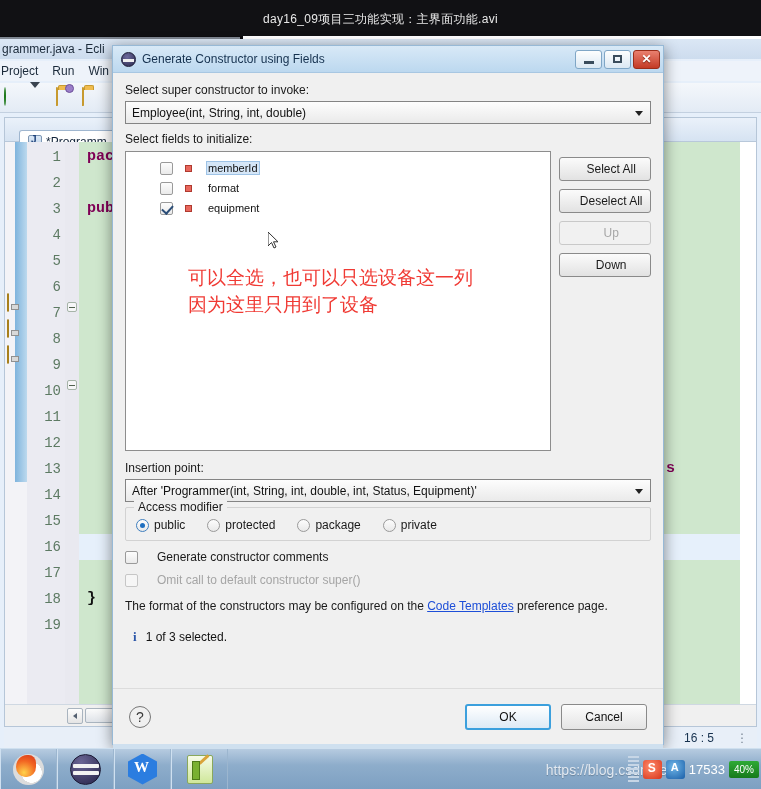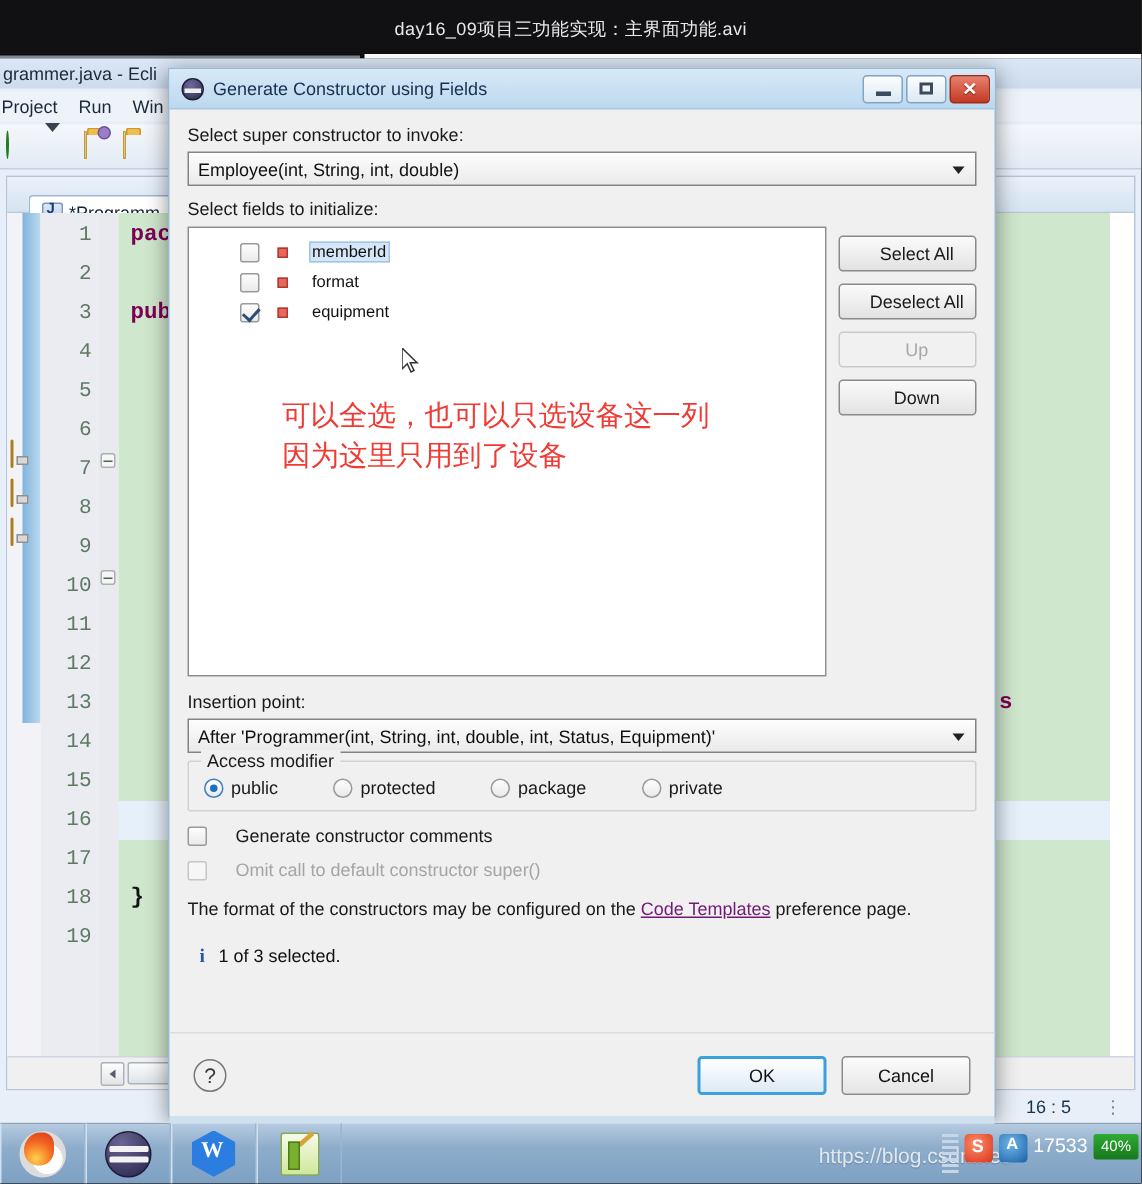--- a/index.html
+++ b/index.html
@@ -210,39 +210,39 @@
   .btn.disabled { color: #a7a7a7; background: #f1f1f1; border-color: #c9c9c9; }
 
   .group {
     border: 1px solid #d2d2d2; border-radius: 2px; margin-top: 5px;
     padding: 10px 10px 8px 10px; position: relative;
   }
   .group-legend {
     position: absolute; top: -8px; left: 8px; background: #f0f0f0;
     padding: 0 4px; font-size: 12px; color: #1a1a1a;
   }
-  .radios { display: flex; align-items: center; gap: 25px; }
+  .radios { display: flex; align-items: center; gap: 10px; }
   .radio-wrap { display: flex; align-items: center; gap: 5px; font-size: 12px; color: #1a1a1a; margin-right: 12px;}
   .radio {
     width: 13px; height: 13px; border-radius: 50%;
     border: 1px solid #9a9a9a; background: linear-gradient(#fdfdfd,#e9e9e9);
     position: relative; flex: none;
   }
   .radio.on { border-color: #3f7fbf; }
   .radio.on:after {
     content:""; position:absolute; left:3px; top:3px; width:5px; height:5px;
     border-radius:50%; background:#1f6fc0;
   }
 
   .chk-row { display: flex; align-items: center; gap: 7px; font-size: 12px; color: #1a1a1a; margin-top: 9px; }
   .chk-row.disabled { color: #a5a5a5; }
   .chk-row.disabled .cbx { background:#f6f6f6; border-color:#c6c6c6; }
 
   .note { font-size: 12px; color: #1a1a1a; margin-top: 12px; }
-  .link { color: #701a75; }
+  .link { color: #1d4ed8; }
 
   .info-row { display: flex; align-items: center; gap: 9px; margin-top: 16px; padding-left: 8px;}
   .info-i { color: #2b56a8; font-weight: bold; font-size: 13px; font-family: "Liberation Serif", serif; }
   .info-txt { font-size: 12px; color: #111; }
 
   .dlg-footer {
     position: absolute; left: 0; bottom: 0; width: 100%; height: 56px;
     border-top: 1px solid #dcdcdc;
     display: flex; align-items: center; padding: 0 16px;
   }
@@ -279,21 +279,21 @@
       background:radial-gradient(circle at 40% 80%, #ffd24a, #f26522 55%, #d6361a);}
   .ti-eclipse { border-radius:50%; background:radial-gradient(circle at 35% 25%, #6a6594, #262349); border:1px solid #1c1a35; }
   .ti-eclipse:after{content:"";position:absolute;left:2px;top:9px;width:26px;height:4px;background:#f2f2f2;border-radius:1px;box-shadow:0 7px 0 #f2f2f2;}
   .ti-wps { width:29px;height:31px;background:#2b7de0;
       clip-path:polygon(50% 0,100% 26%,100% 74%,50% 100%,0 74%,0 26%); position:relative;}
   .ti-wps:after{content:"W";position:absolute;left:6px;top:5px;color:#fff;font-size:15px;font-weight:bold;font-family:"Liberation Serif",serif;}
   .ti-npp { width:26px;height:29px;background:linear-gradient(#f6fbe8,#cfe79a);border:1px solid #8aa85c;border-radius:2px;position:relative;}
   .ti-npp:after{content:"";position:absolute;left:4px;top:5px;width:6px;height:17px;background:#79b030;border:1px solid #4e7a18;}
   .ti-npp:before{content:"";position:absolute;right:2px;top:2px;width:12px;height:3px;background:#d9a33a;transform:rotate(-42deg);}
 
-  .tray { margin-left: auto; display: flex; align-items: flex-start; gap: 4px; padding-right: 2px; position: relative; }
+  .tray { margin-left: auto; display: flex; align-items: center; gap: 4px; padding-right: 2px; position: relative; }
   .watermark {
     position: absolute; right: 86px; bottom: 11px;
     font-size: 14px; color: #e9eef4; opacity: .92; white-space: nowrap;
     text-shadow: 0 1px 1px rgba(0,0,0,.25);
   }
   .tray-grip { width: 11px; height: 26px; background: repeating-linear-gradient(#c7d6e6 0 2px, transparent 2px 4px); }
   .tray-ico { width: 19px; height: 19px; border-radius: 3px; }
   .tray-sogou { background: radial-gradient(circle at 40% 35%, #ff8b6b, #d7341a); position:relative;}
   .tray-sogou:after{content:"S";position:absolute;left:5px;top:1px;color:#fff;font-size:12px;font-weight:bold;}
   .tray-blue { background: radial-gradient(circle at 40% 35%, #6fb6e8, #1b5fa8); position:relative;}

